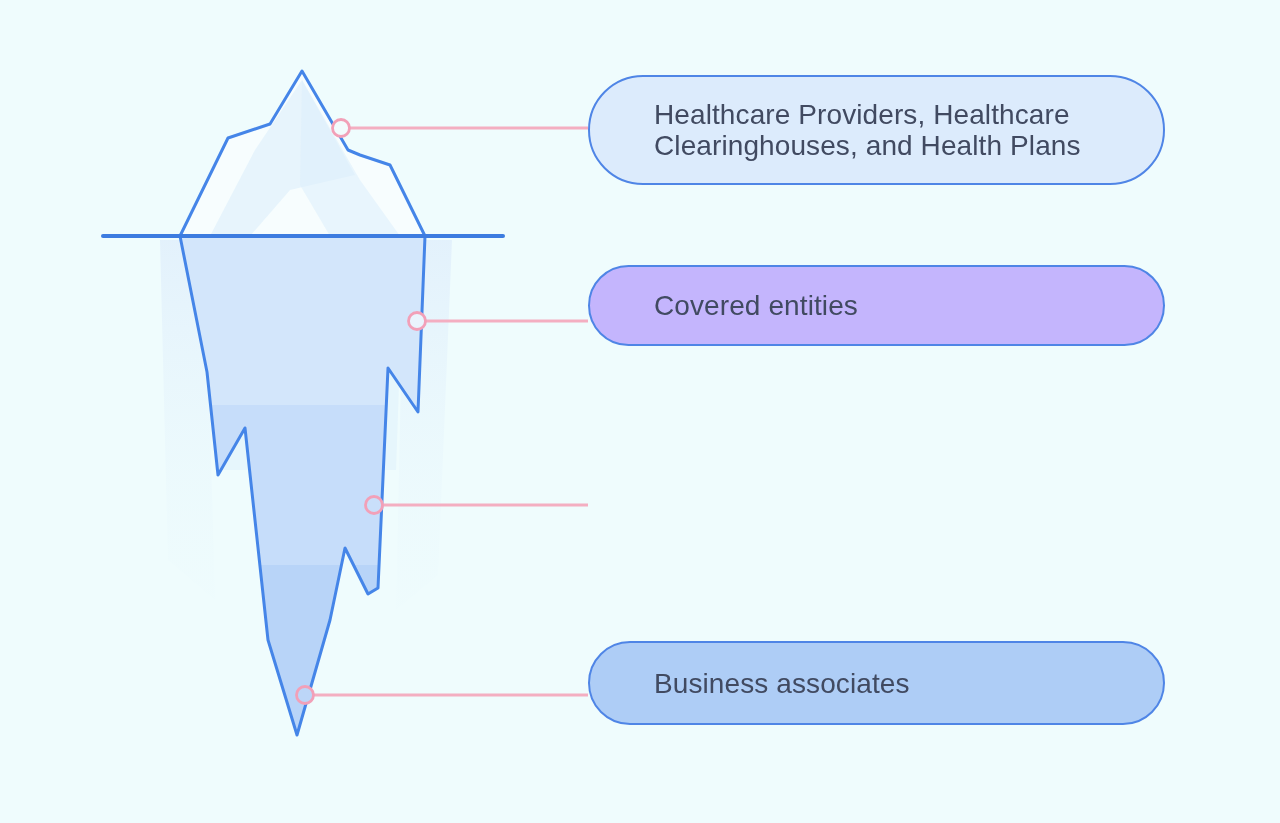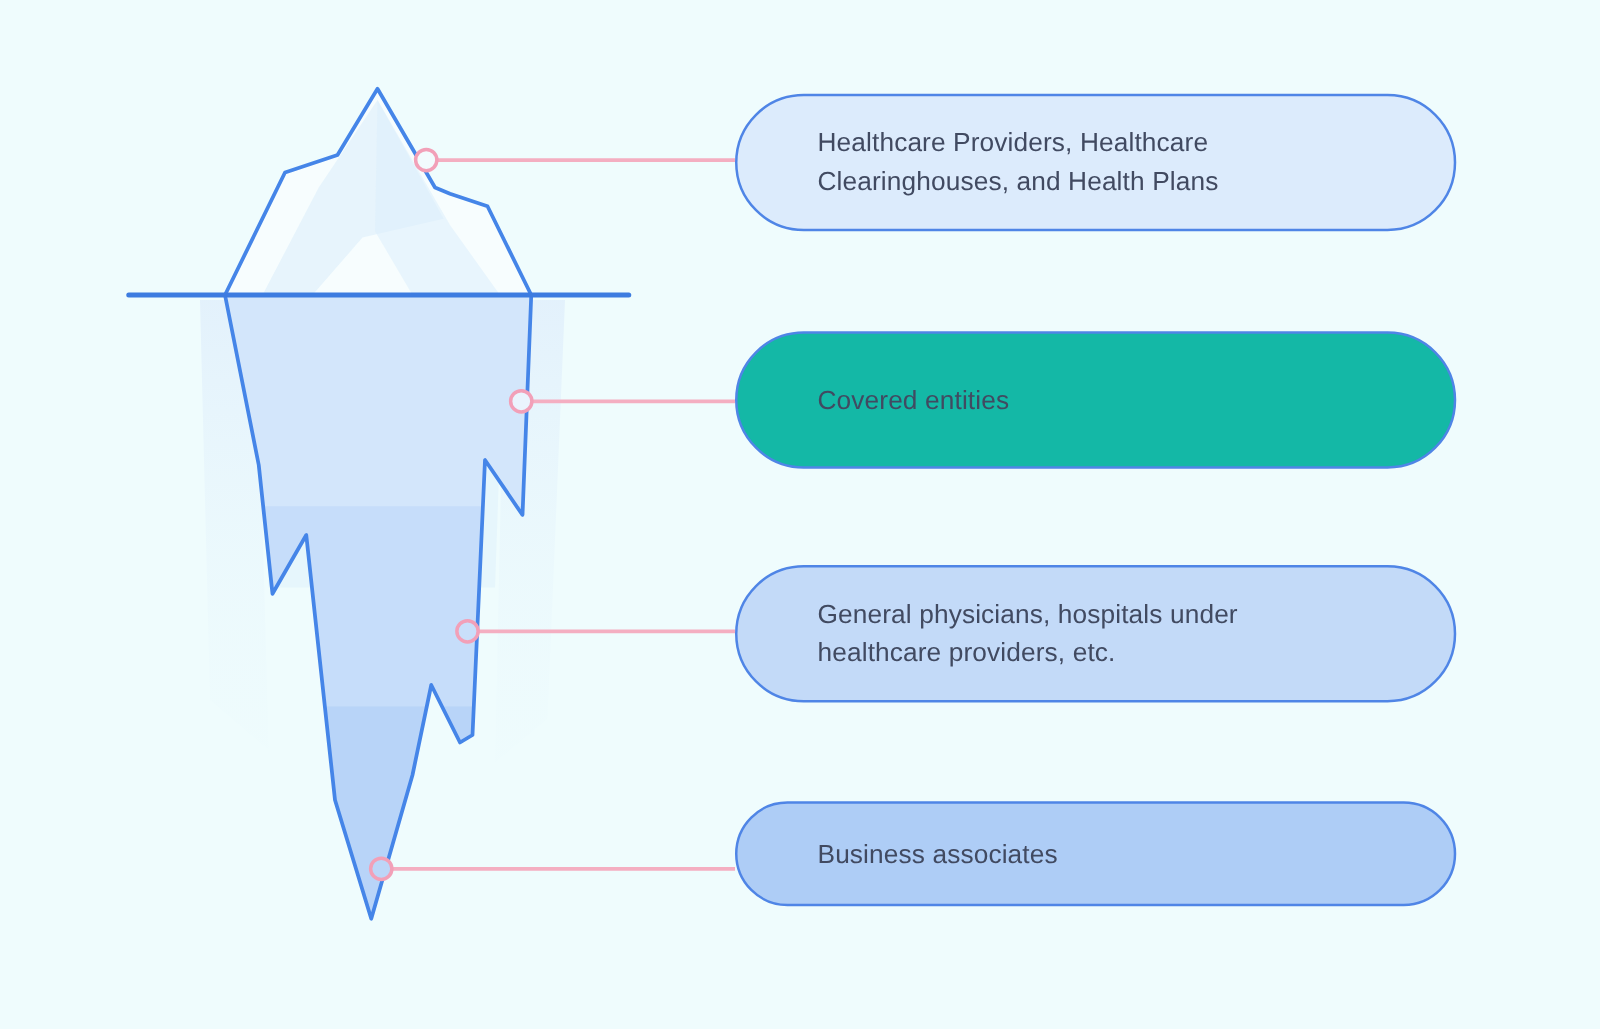--- a/index.html
+++ b/index.html
@@ -37,29 +37,29 @@
     position: absolute;
     box-sizing: border-box;
     border: 2px solid #4f85e6;
     border-radius: 999px;
     display: flex;
     align-items: center;
     padding-left: 64px;
     padding-right: 40px;
   }
   .label-pill .pill-text {
-    font-size: 21px;
+    font-size: 28px;
     line-height: 31px;
     color: #414a61;
     font-weight: 400;
     letter-spacing: 0.1px;
     white-space: pre-line;
   }
   .pill-1 { left: 588px; top: 75px;  width: 577px; height: 110px; background: #dcebfc; }
-  .pill-2 { left: 588px; top: 265px; width: 577px; height: 110px; background: #14b8a6; }
+  .pill-2 { left: 588px; top: 265px; width: 577px; height: 81px; background: #c4b5fd; }
   .pill-3 { left: 588px; top: 452px; width: 577px; height: 110px; background: #c3daf8; }
   .pill-4 { left: 588px; top: 641px; width: 577px; height: 84px; background: #aecdf6; }
 </style>
 </head>
 <body>
 
 <div class="canvas">
 
   <svg class="iceberg-svg" viewBox="0 0 1280 823">
     <defs>
@@ -117,22 +117,18 @@
   </svg>
 
   <div class="labels-layer">
     <div class="label-pill pill-1">
       <span class="pill-text">Healthcare Providers, Healthcare
 Clearinghouses, and Health Plans</span>
     </div>
     <div class="label-pill pill-2">
       <span class="pill-text">Covered entities</span>
     </div>
-    <div class="label-pill pill-3">
-      <span class="pill-text">General physicians, hospitals under
-healthcare providers, etc.</span>
-    </div>
     <div class="label-pill pill-4">
       <span class="pill-text">Business associates</span>
     </div>
   </div>
 
 </div>
 
 </body></html>

